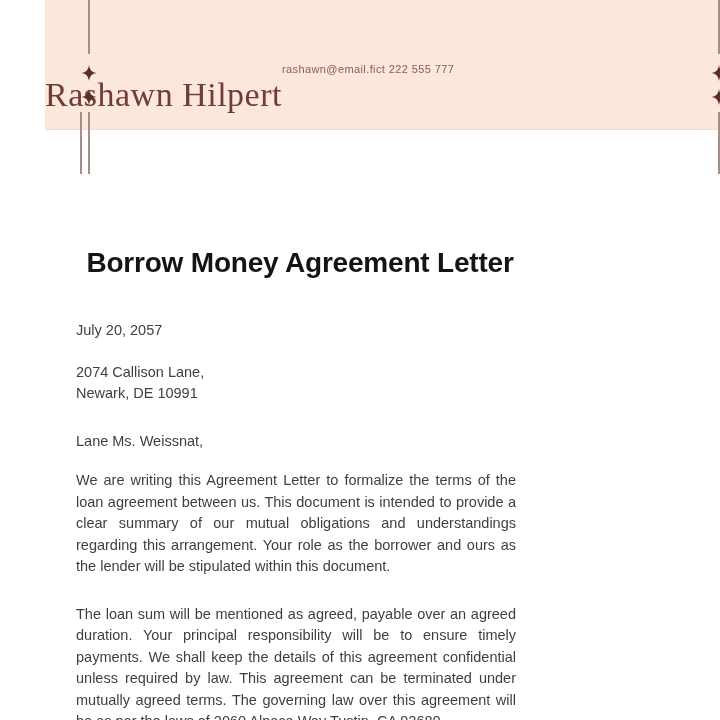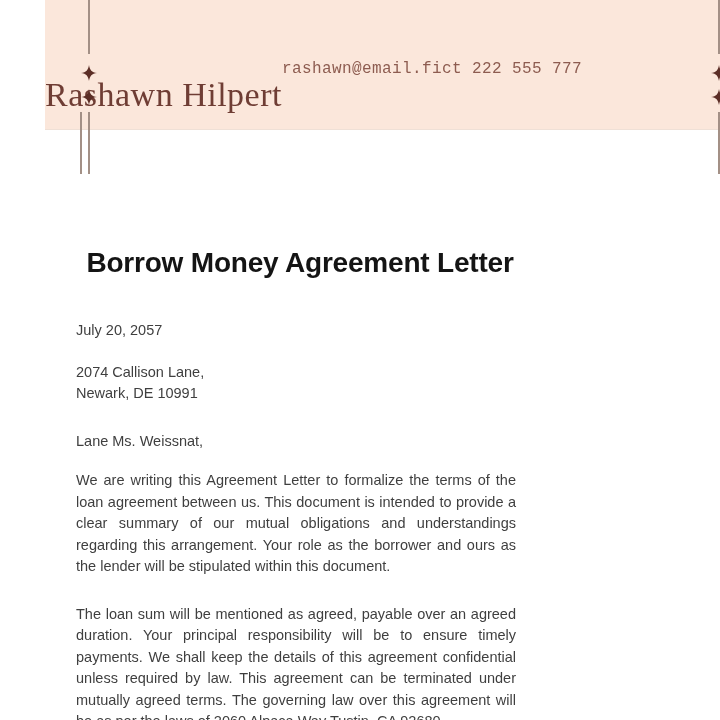--- a/index.html
+++ b/index.html
@@ -19,21 +19,21 @@
     display:flex; flex-direction:row; align-items:center;margin-left:45px;
   }
   .sender-name {
     margin-top:60px;
     font-family:"Liberation Serif", "DejaVu Serif", serif;
     font-size:34px; line-height:1.1; font-weight:500;
     color:#6f3d34; letter-spacing:0.5px;
   }
   .sender-contact {
     margin-top:8px;
-    font-size:16px; color:#8d5c50; letter-spacing:0.4px;font-family:Liberation Mono, monospace;
+    font-size:11px; color:#8d5c50; letter-spacing:0.4px;
   }
 
   
   .vline { position:absolute; width:2px; background:#a39086; }
   .vline.top-left    { left:43px;  top:0;     height:54px; }
   .vline.top-right   { left:673px; top:0;     height:54px; }
   .vline.bl-inner    { left:43px;  top:112px; height:62px; }
   .vline.bl-outer    { left:35px;  top:112px; height:62px; }
   .vline.br-inner    { left:673px; top:112px; height:62px; }
   .vline.br-outer    { left:682px; top:112px; height:62px; }

